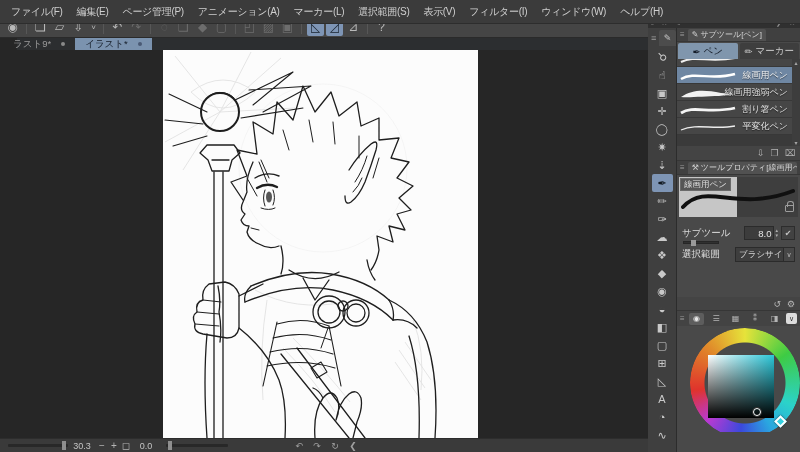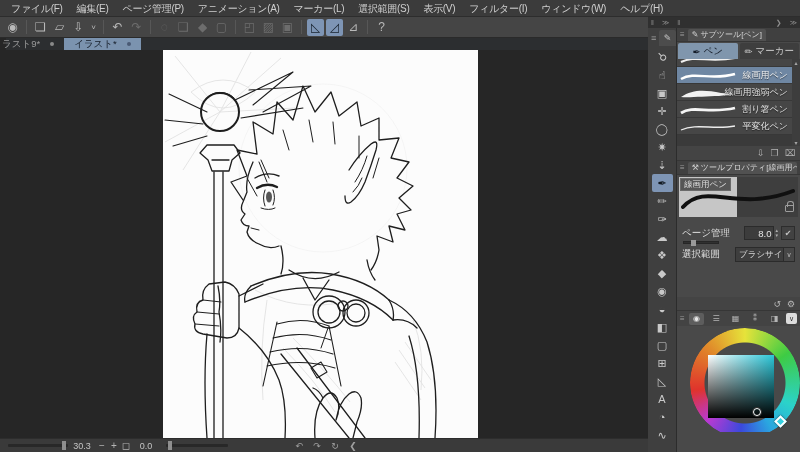--- a/index.html
+++ b/index.html
@@ -1,37 +1,37 @@
 <!DOCTYPE html>
 <html><head>
 <meta charset="utf-8">
 <style>
   * { margin:0; padding:0; box-sizing:border-box; }
   html,body { width:800px; height:452px; overflow:hidden; background:#262626;
     font-family:"Liberation Sans","DejaVu Sans",sans-serif; }
   .app { position:absolute; inset:0; width:800px; height:452px; background:#262626; }
 
   
-  .menubar { position:absolute; left:0; top:0; width:800px; height:17px;
+  .menubar { position:absolute; left:0; top:0; width:800px; height:24px;
     background:#3b3b3b; border-bottom:1px solid #2d2d2d; display:flex; align-items:center;
     padding-left:4px; z-index:30; }
   .menubar .mitem { font-size:10px; color:#cfcfcf; padding:0 7px; line-height:17px; white-space:nowrap; letter-spacing:-0.3px; cursor:default; }
 
   
   .toolbar { position:absolute; left:0; top:17px; width:648px; height:21px;
     background:#454545; border-bottom:1px solid #2a2a2a; display:flex; align-items:center; padding-left:3px; }
   .tico { width:17px; height:17px; display:flex; align-items:center; justify-content:center;
     font-size:12px; color:#b9b9b9; margin:0 1px; border-radius:2px; }
   .tico.small { width:9px; font-size:8px; }
   .tico.dim { color:#6d6d6d; }
   .tico.hl { background:#7e95b5; color:#16202c; }
   .tsep { width:1px; height:14px; background:#2e2e2e; border-right:1px solid #575757; margin:0 4px; }
 
   
-  .tabbar { position:absolute; left:6px; top:38px; width:648px; height:12px; background:#2c2e30; display:flex; }
+  .tabbar { position:absolute; left:17px; top:38px; width:648px; height:12px; background:#2c2e30; display:flex; }
   .dtab { display:flex; align-items:center; gap:10px; padding:0 10px; font-size:9.5px; height:12px; }
   .dtab .lbl { white-space:nowrap; }
   .dtab.inactive { color:#9a9a9a; margin-left:-14px; }
   .dtab.active { background:#7b93af; color:#151d28; }
   .dot { width:4px; height:4px; border-radius:50%; background:#8a8a8a; }
   .dtab.active .dot { background:#4a5a74; }
 
   
   .canvas-area { position:absolute; left:0; top:50px; width:648px; height:388px; background:#262626; }
   .canvas { position:absolute; left:163px; top:0; width:315px; height:388px; background:#fcfcfc; }
@@ -383,21 +383,21 @@
           </div>
           <div class="preview">
             <div class="lightbox"></div>
             <svg width="119" height="40">
                 <path d="M4 30 C28 4 56 36 114 14" stroke="#101010" stroke-width="4" fill="none" stroke-linecap="round"></path>
               </svg>
             <span class="chip">線画用ペン</span>
             <span class="lock"></span>
           </div>
           <div class="prop-row">
-            <span class="plbl">ページ管理</span>
+            <span class="plbl">サブツール</span>
             <div class="mini-slider">
                 <div class="mth"></div>
               </div>
             <div class="valbox">8.0</div>
             <div class="spin">
               <span>▴</span>
               <span>▾</span>
             </div>
             <div class="dynbtn">✔</div>
           </div>

